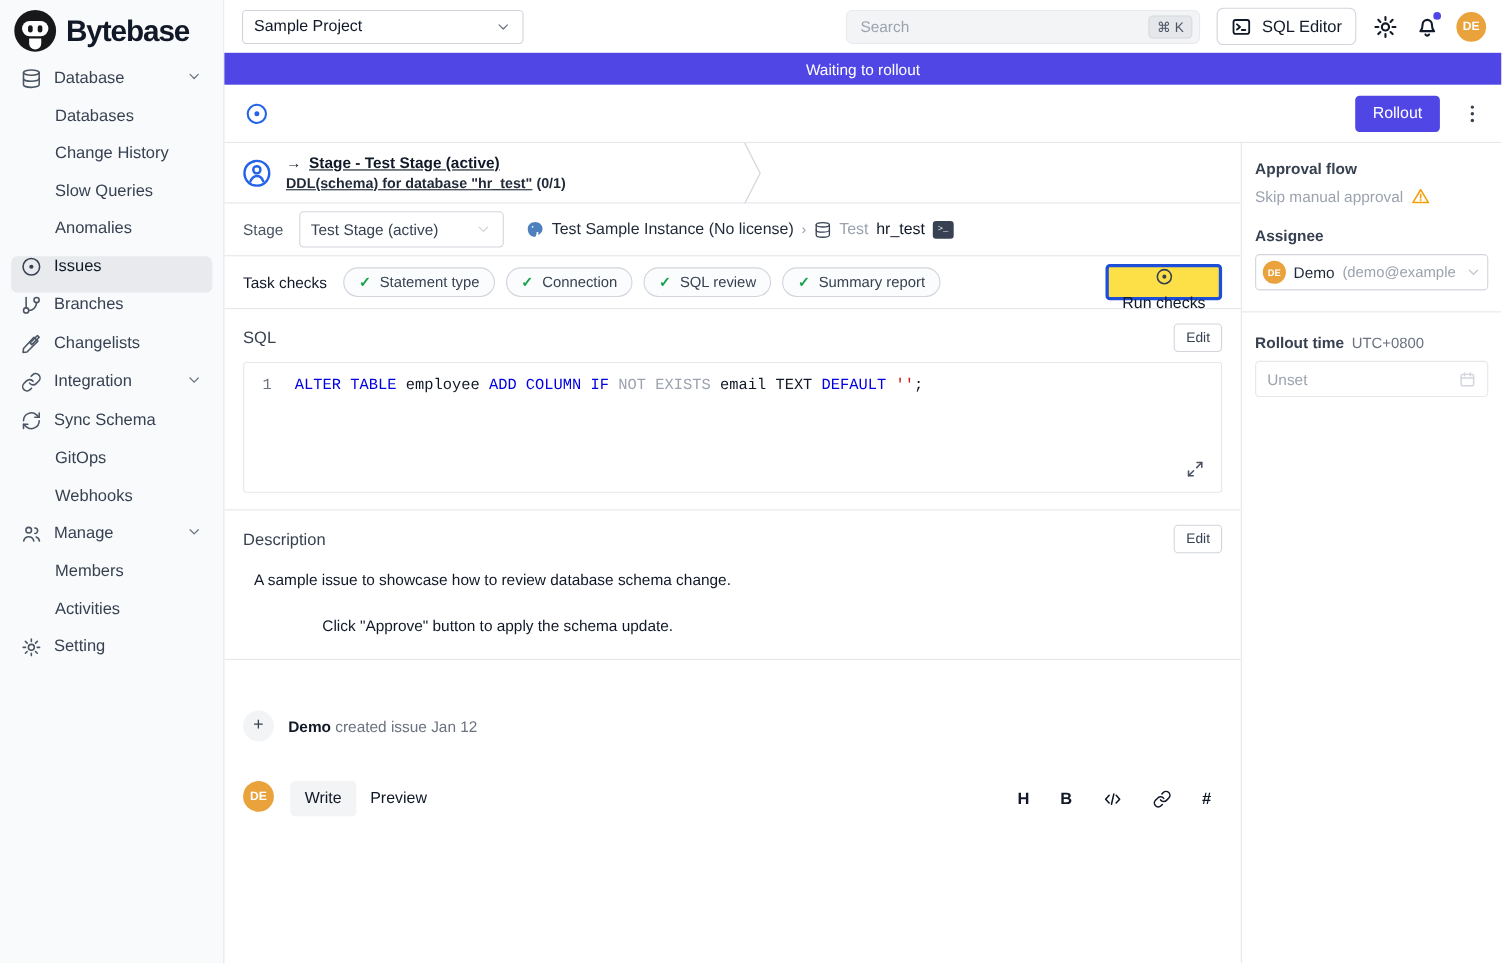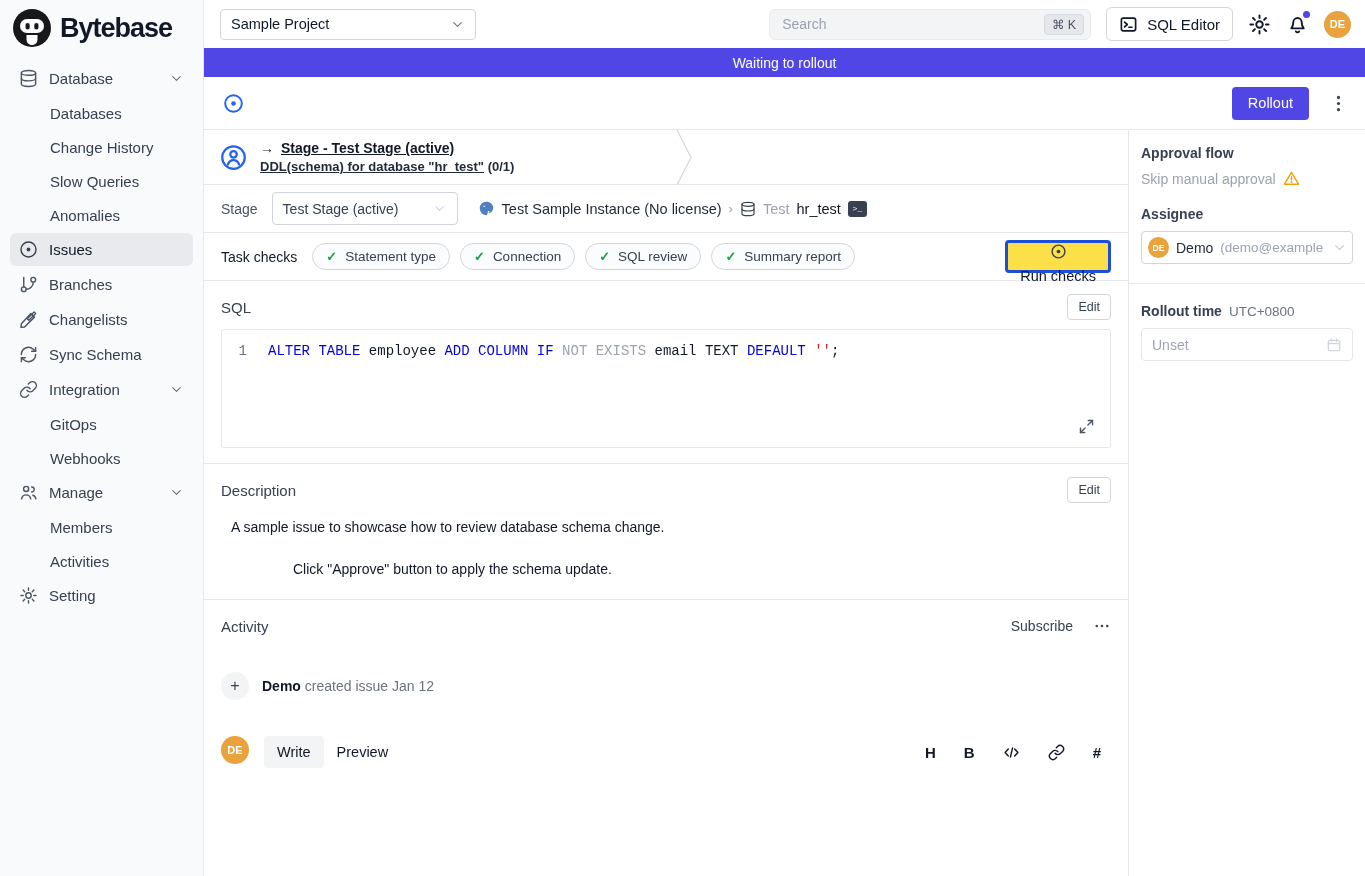--- a/index.html
+++ b/index.html
@@ -10,21 +10,21 @@
     color:#1F2937; background:#fff; font-size:14px;
   }
   .app { display:flex; width:1365px; height:876px; }
 
   
   .sidebar { width:204px; flex-shrink:0; background:#F8FAFC; border-right:1px solid #E5E7EB; }
   .logo-row { display:flex; align-items:center; gap:8px; height:52px; padding:8px 12px 4px 12px; }
   .logo-mark { width:40px; height:40px; flex-shrink:0; }
   .logo-text { font-size:27px; font-weight:800; letter-spacing:-1px; color:#111827; }
   nav { padding:10px 10px 0 10px; }
-  .nav-item { display:flex; align-items:center; gap:11px; height:33px; padding:0 9px;
+  .nav-item { display:flex; align-items:flex-start; gap:11px; height:33px; padding:0 9px;
     border-radius:6px; font-size:15px; color:#374151; margin-bottom:2px; cursor:pointer; }
   .nav-item .nav-icon { width:19px; height:19px; color:#4B5563; flex-shrink:0; }
   .nav-item.sub { padding-left:40px; height:32px; }
   .nav-item.selected { background:#E8EAEE; color:#111827; }
   .nav-item.selected .nav-icon { color:#374151; }
   .nav-chevron { margin-left:auto; width:15px; height:15px; color:#6B7280; }
   svg.ic { fill:none; stroke:currentColor; stroke-width:1.8; stroke-linecap:round; stroke-linejoin:round; display:block; width:100%; height:100%; }
 
   
   .main { flex:1; display:flex; flex-direction:column; min-width:0; }
@@ -243,41 +243,41 @@
             <svg class="ic" viewBox="0 0 24 24">
               <path d="M15 4.5l4.5 4.5L7 21.5 2.5 22l.5-4.5z"></path>
               <path d="M13 6.5l-8.5 8.5L2.5 13 11 4.5z" transform="translate(8,-2)"></path>
             </svg>
           </span>
         <span>Changelists</span>
       </div>
       <div class="nav-item">
         <span class="nav-icon">
             <svg class="ic" viewBox="0 0 24 24">
+              <path d="M10 13a5 5 0 0 0 7.54.54l3-3a5 5 0 0 0-7.07-7.07l-1.72 1.71"></path>
+              <path d="M14 11a5 5 0 0 0-7.54-.54l-3 3a5 5 0 0 0 7.07 7.07l1.71-1.71"></path>
+            </svg>
+          </span>
+        <span>Integration</span>
+        <span class="nav-chevron">
+            <svg class="ic" viewBox="0 0 24 24">
+              <polyline points="6 9 12 15 18 9"></polyline>
+            </svg>
+          </span>
+      </div>
+      <div class="nav-item">
+        <span class="nav-icon">
+            <svg class="ic" viewBox="0 0 24 24">
               <path d="M3 12a9 9 0 0 1 15-6.7L21 8"></path>
               <path d="M21 3v5h-5"></path>
               <path d="M21 12a9 9 0 0 1-15 6.7L3 16"></path>
               <path d="M3 21v-5h5"></path>
             </svg>
           </span>
         <span>Sync Schema</span>
-      </div>
-      <div class="nav-item">
-        <span class="nav-icon">
-            <svg class="ic" viewBox="0 0 24 24">
-              <path d="M10 13a5 5 0 0 0 7.54.54l3-3a5 5 0 0 0-7.07-7.07l-1.72 1.71"></path>
-              <path d="M14 11a5 5 0 0 0-7.54-.54l-3 3a5 5 0 0 0 7.07 7.07l1.71-1.71"></path>
-            </svg>
-          </span>
-        <span>Integration</span>
-        <span class="nav-chevron">
-            <svg class="ic" viewBox="0 0 24 24">
-              <polyline points="6 9 12 15 18 9"></polyline>
-            </svg>
-          </span>
       </div>
       <div class="nav-item sub">
           <span>GitOps</span>
         </div>
       <div class="nav-item sub">
           <span>Webhooks</span>
         </div>
       <div class="nav-item">
         <span class="nav-icon">
             <svg class="ic" viewBox="0 0 24 24">
@@ -483,29 +483,20 @@
             <span class="section-title">Description</span>
             <button class="edit-btn">Edit</button>
           </div>
           <div class="desc-body">
             <p class="desc-line1">A sample issue to showcase how to review database schema change.</p>
             <p class="desc-line2">Click "Approve" button to apply the schema update.</p>
           </div>
         </div>
 
         <div class="activity-section">
-          <div class="activity-header">
-            <span class="section-title">Activity</span>
-            <span class="subscribe">Subscribe</span>
-            <span class="dots-h-icon"><svg viewBox="0 0 24 24" fill="currentColor">
-                  <circle cx="5" cy="12" r="1.7"></circle>
-                  <circle cx="12" cy="12" r="1.7"></circle>
-                  <circle cx="19" cy="12" r="1.7"></circle>
-                </svg></span>
-          </div>
           <div class="activity-item">
             <span class="plus-circle">+</span>
             <span class="activity-text"><span class="activity-actor">Demo</span> <span>created issue Jan 12</span></span>
           </div>
 
           <div class="comment-block">
             <span class="comment-avatar">DE</span>
             <div class="comment-editor">
               <div class="editor-top">
                 <span class="tab active">Write</span>

